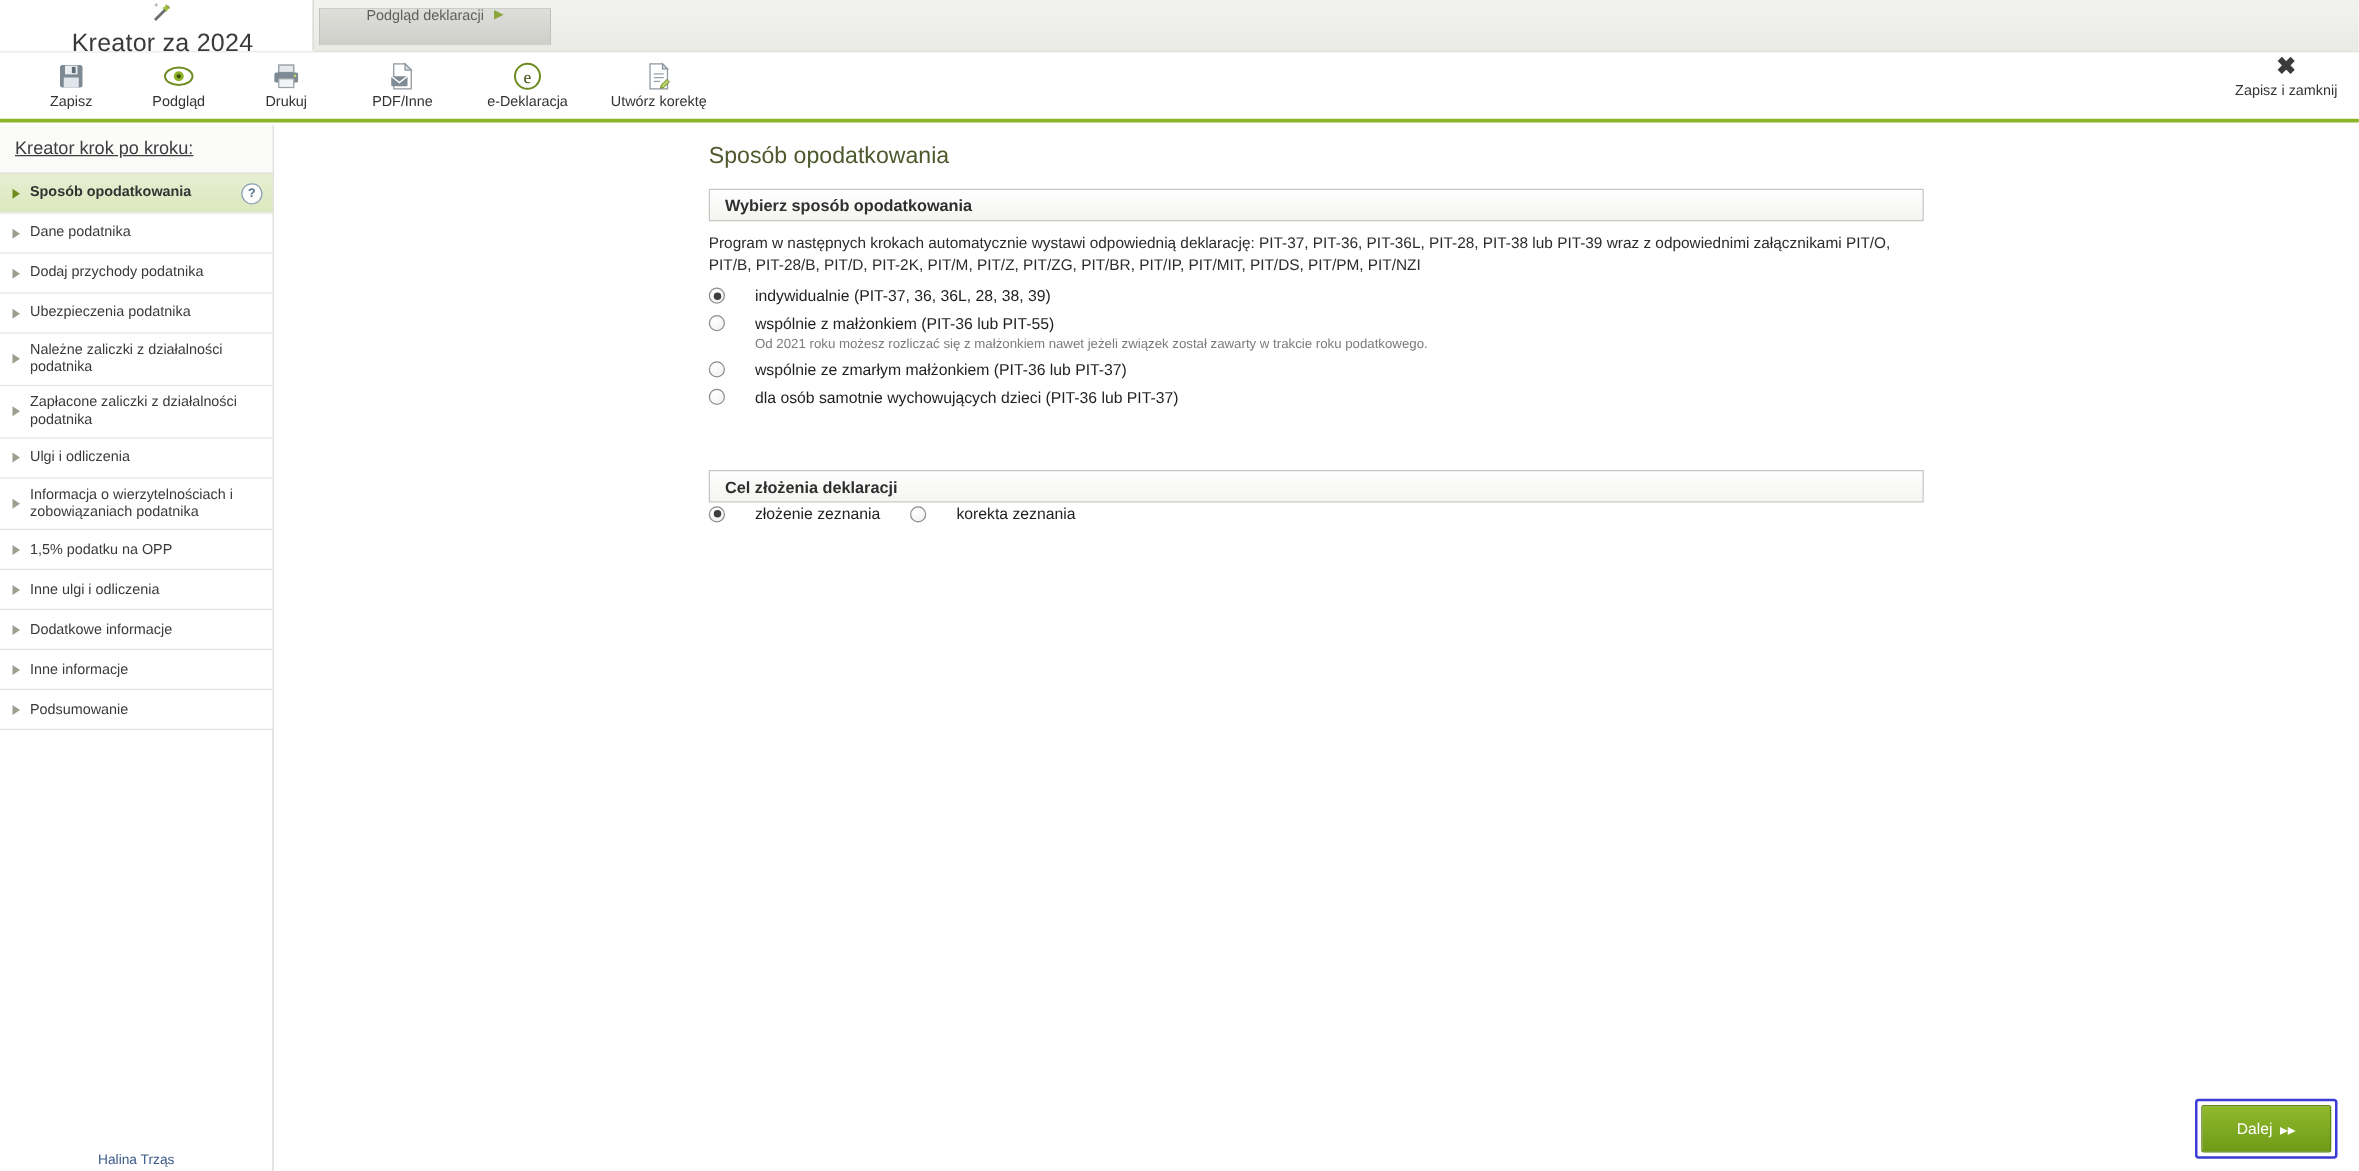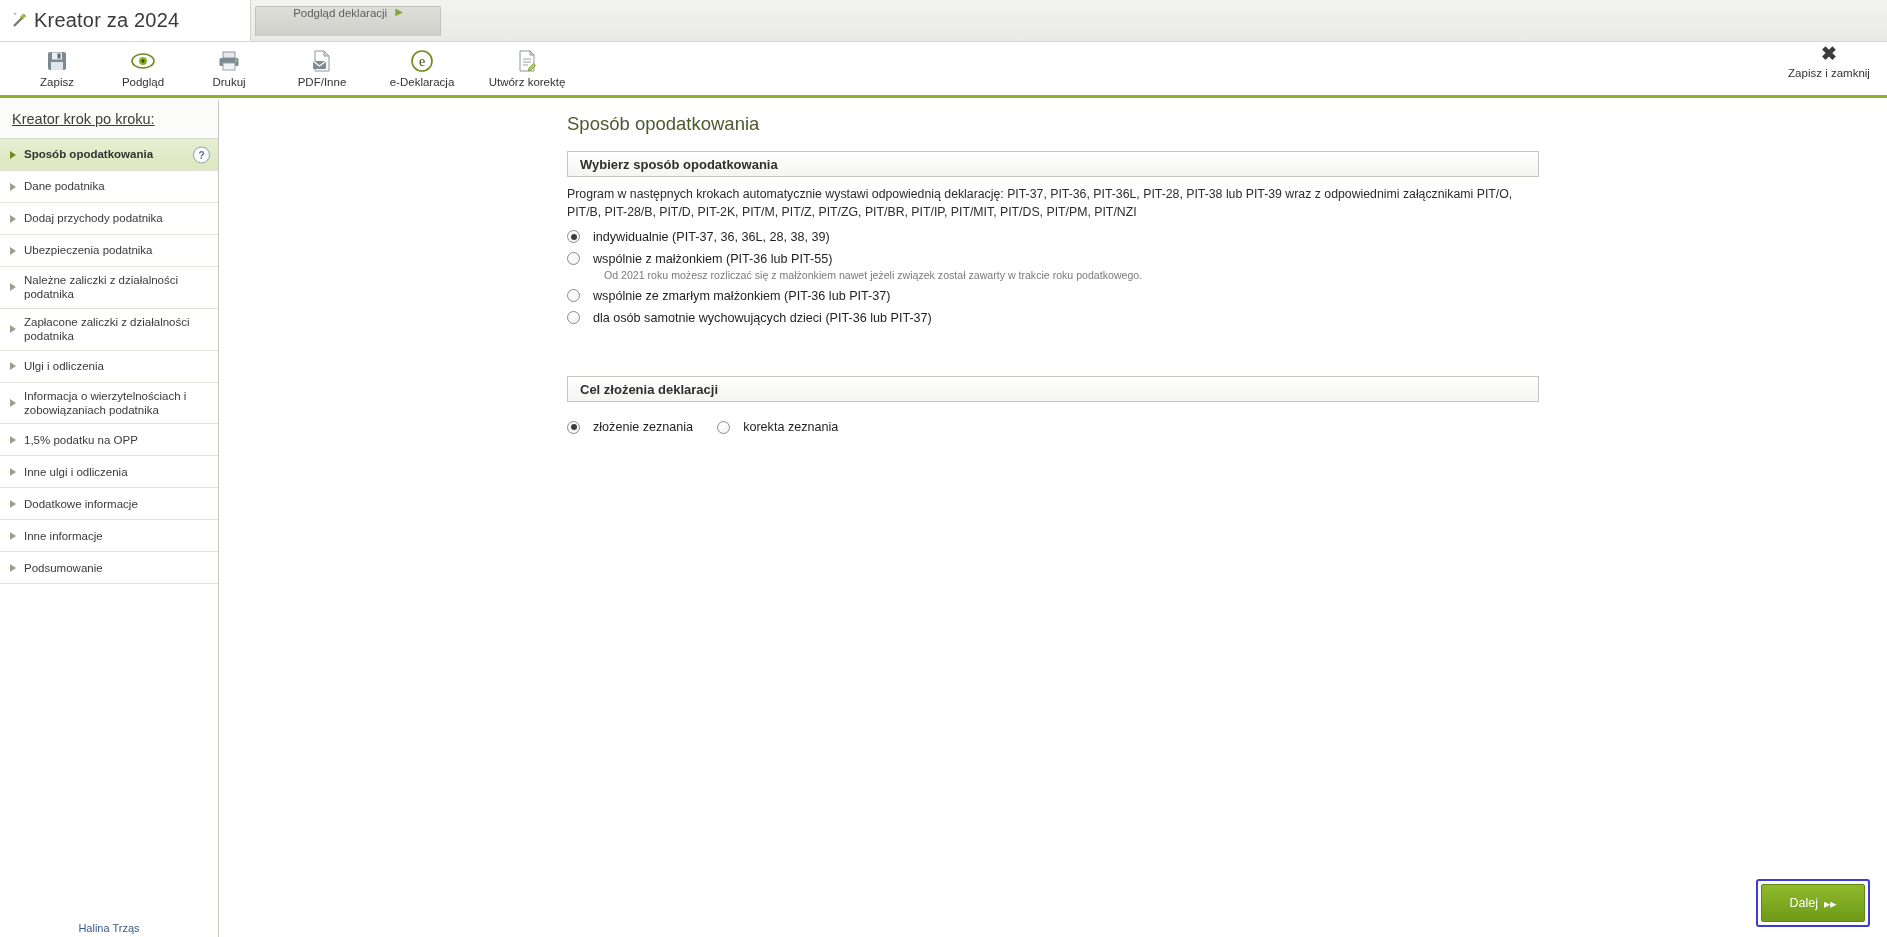--- a/index.html
+++ b/index.html
@@ -30,20 +30,21 @@
     width: 251px;
     height: 41px;
     background: #ffffff;
     border-right: 1px solid #d2d2cc;
     border-bottom: 1px solid #ffffff;
     box-sizing: border-box;
     display: flex;
     align-items: center;
     gap: 4px;
     padding-left: 10px;
+    flex-direction: column;
   }
   .wand-icon {
     width: 20px; height: 20px;
     position: relative;
     flex: 0 0 auto;
   }
   .wand-icon svg { display:block; }
   .title-text {
     font-size: 20px;
     color: #3a3a3a;
@@ -245,21 +246,21 @@
   .intro-text {
     margin-top: 9px;
     font-size: 12.3px;
     color: #2c2c2c;
     line-height: 1.45;
     width: 970px;
   }
   .radio-row {
     display: flex;
     align-items: center;
-    gap: 13px;
+    gap: 24px;
     margin-top: 8px;
     font-size: 12.6px;
     color: #1f1f1f;
   }
   .radio {
     width: 13px; height: 13px;
     border-radius: 50%;
     border: 1px solid #8d8d8d;
     background: radial-gradient(circle at 35% 30%, #ffffff 0%, #f0f0ee 100%);
     box-sizing: border-box;
@@ -278,21 +279,21 @@
   .hint {
     margin-left: 37px;
     margin-top: 3px;
     font-size: 10.6px;
     color: #7b7b7b;
   }
   .inline-radios {
     display: flex;
     align-items: flex-start;
     gap: 24px;
-    margin-top: 18px;
+    margin-top: 2px;
   }
   .inline-radios .radio-row { margin-top: 0; }
 
   
   .next-wrap {
     position: absolute;
     right: 17px;
     bottom: 10px;
     padding: 3px;
     border: 2px solid #3b3bd6;

